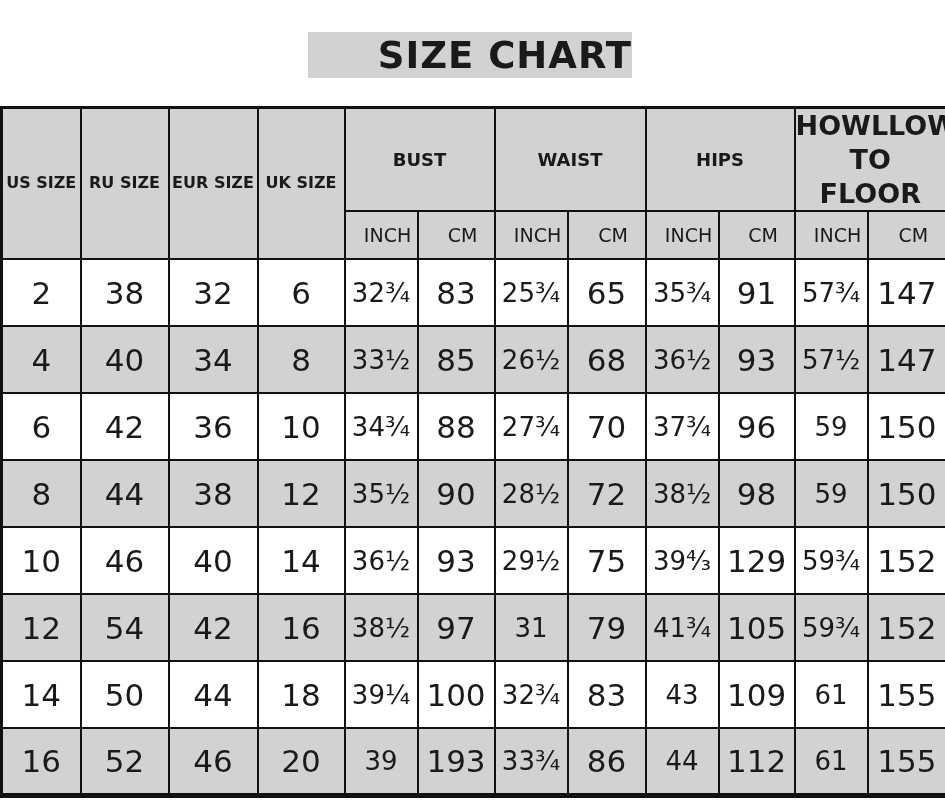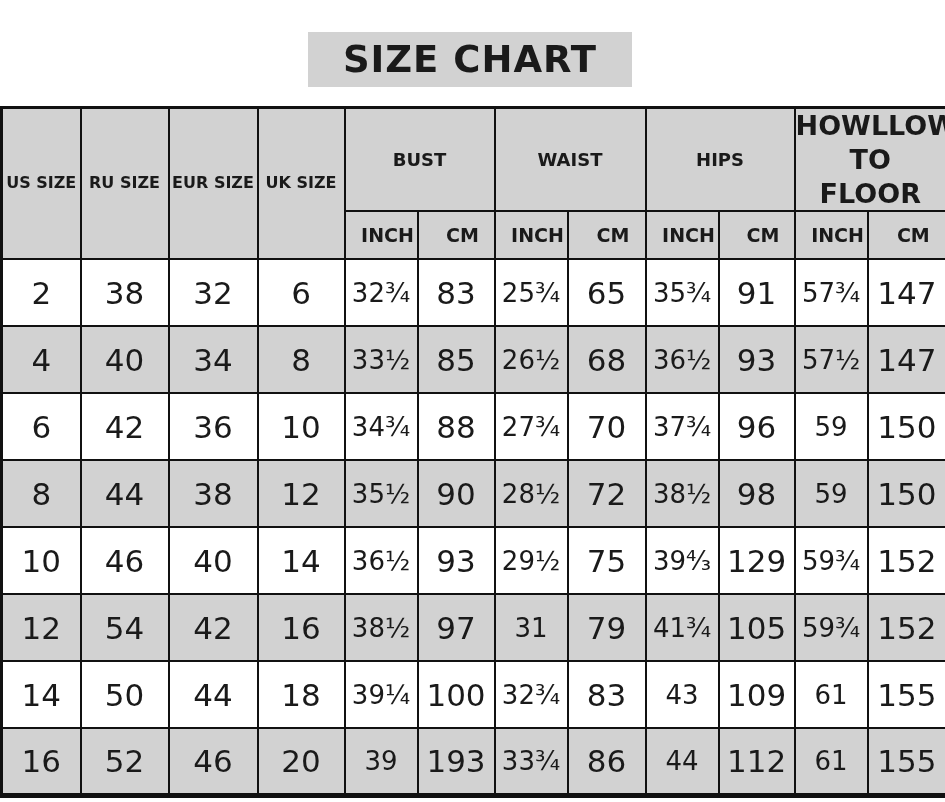--- a/index.html
+++ b/index.html
@@ -15,23 +15,23 @@
     margin: 0; padding: 0;
     width: 945px; height: 802px;
     background: #ffffff;
     font-family: "DejaVu Sans", "Liberation Sans", sans-serif;
     color: var(--text);
     position: relative;
   }
   .title-box {
     position: absolute;
     left: 308px; top: 32px;
-    width: 324px; height: 55px;
+    width: 324px; height: 46px;
     background: var(--title-bg);
-    display: flex; align-items: center; justify-content: center;
+    display: flex; align-items: center; justify-content: flex-end;
   }
   .title-box span {
     font-size: 37px;
     font-weight: 600;
     letter-spacing: 1px;
     white-space: nowrap;
   }
   table.size-table {
     position: absolute;
     left: 0; top: 106px;
@@ -48,21 +48,21 @@
     padding: 0;
     overflow: hidden;
   }
   thead th { background: var(--header-bg); }
   tr.group-row    { height: 86px; }
   tr.unit-row     { height: 48px; }
   tbody tr        { height: 67px; }
   .size-h   { font-size: 16px; font-weight: 700; line-height: 1.18; }
   .group-h  { font-size: 18px; font-weight: 700; }
   .group-h.howllow { font-size: 27px; line-height: 1.25; }
-  .unit-h   { font-size: 19px; font-weight: 700; padding-left: 13px; }
+  .unit-h   { font-size: 19px; font-weight: 400; padding-left: 13px; }
   tbody td  { font-size: 31px; font-weight: 400; background: var(--row-bg); }
   tbody tr:nth-child(even) td { background: var(--row-alt-bg); }
   tbody td.inch-col { font-size: 26px; }
 </style>
 </head>
 <body>
 
 <div class="page">
 
   <div class="title-box">

